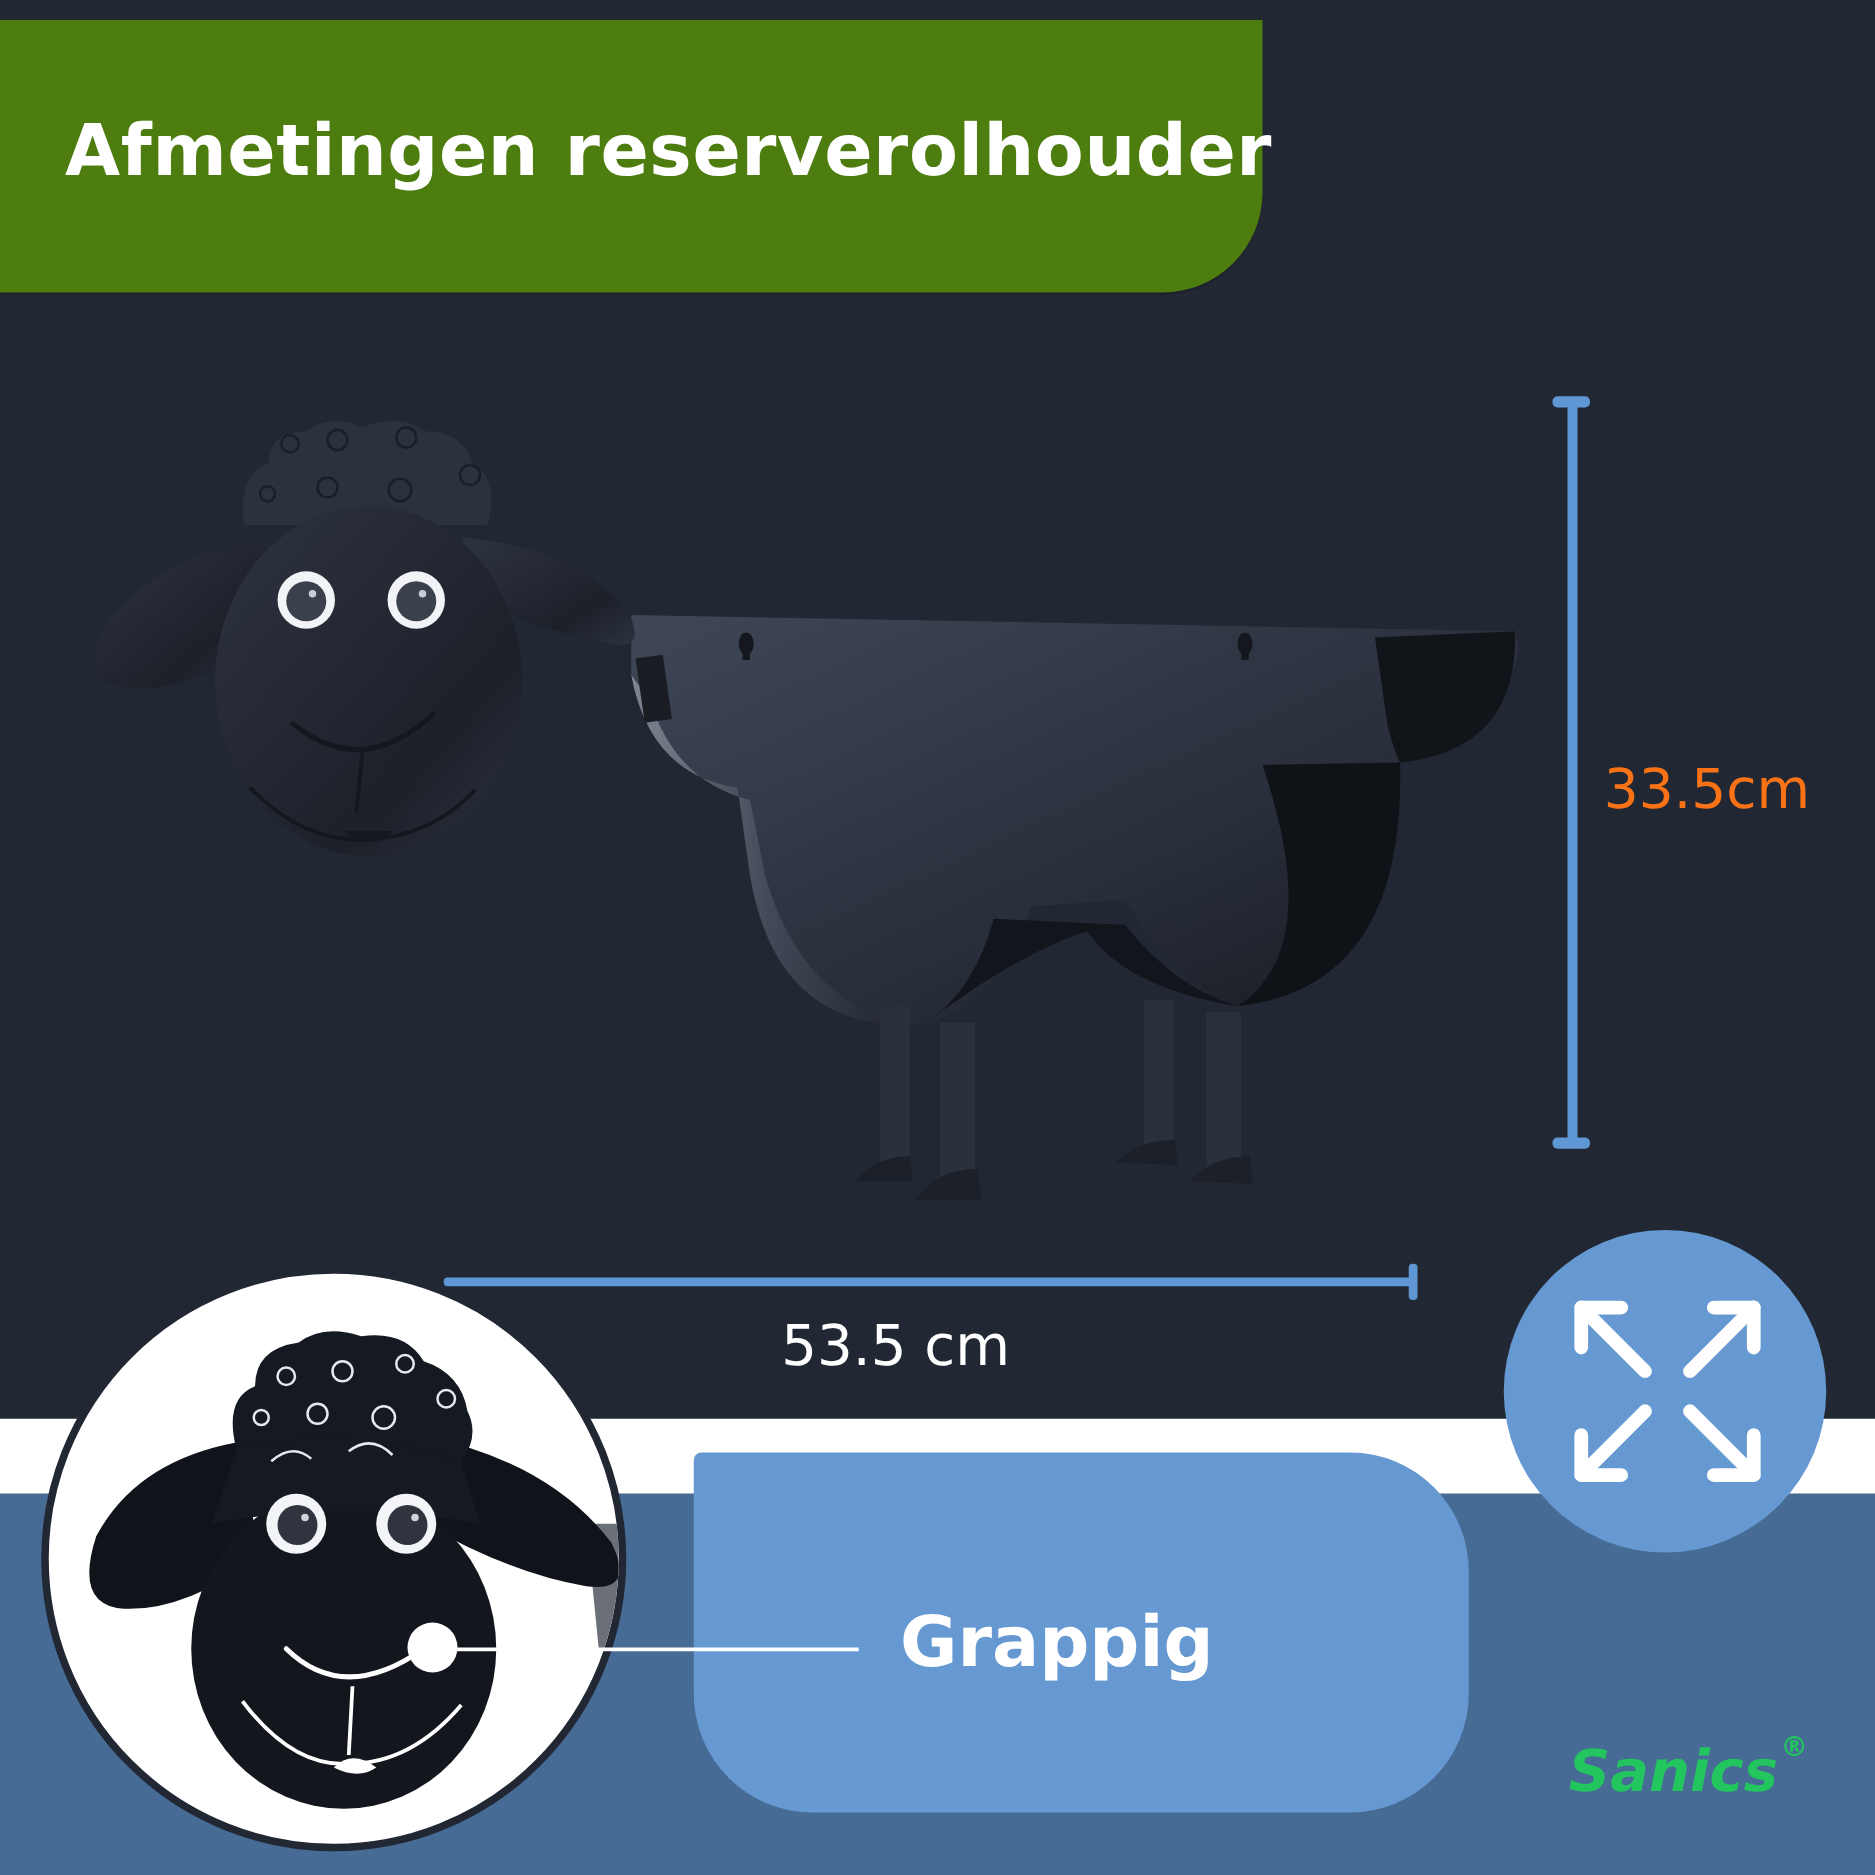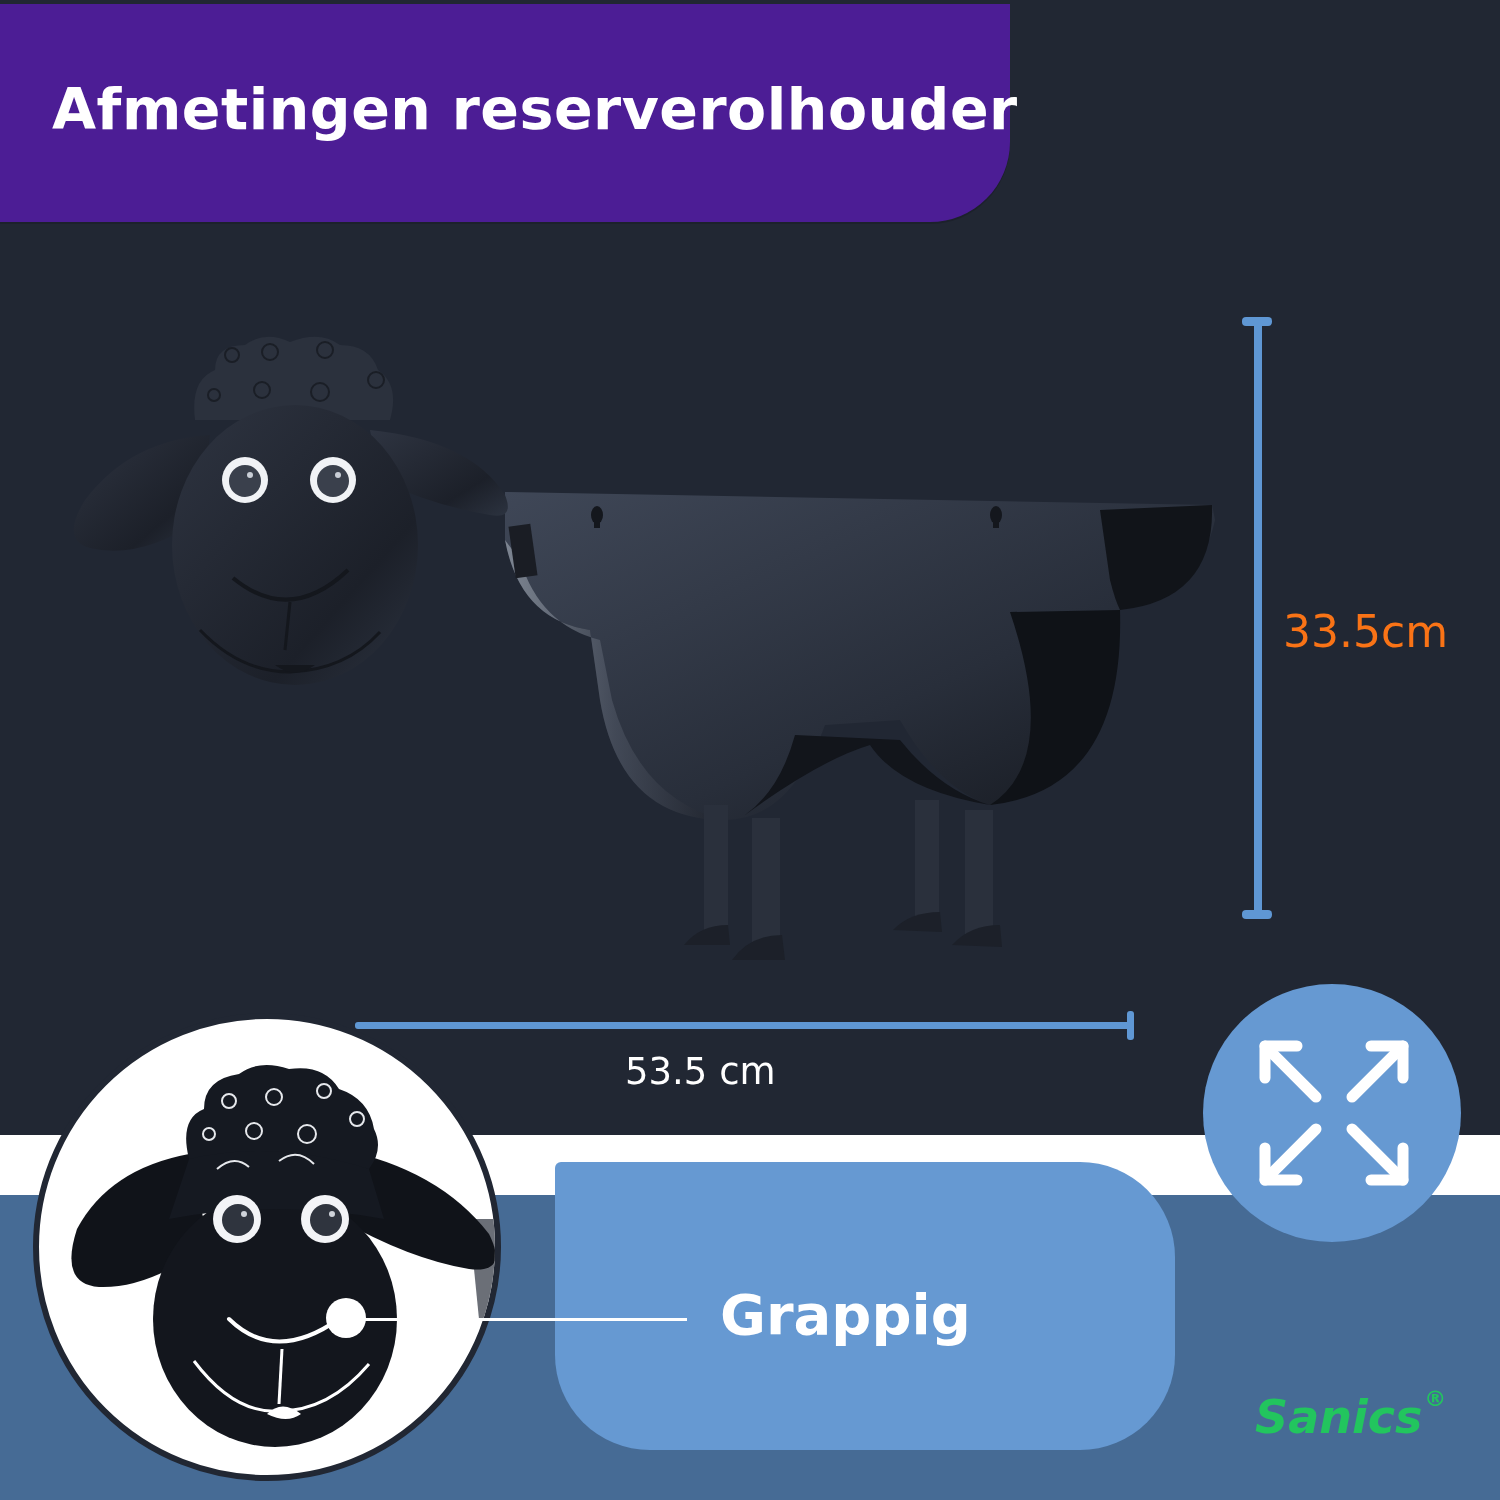--- a/index.html
+++ b/index.html
@@ -6,40 +6,40 @@
   body {
     width:1500px; height:1500px; position:relative; overflow:hidden;
     background:#212733;
     font-family:"DejaVu Sans", sans-serif;
   }
   .bg-dark { position:absolute; left:0; top:0; width:1500px; height:1135px; background:#212733; }
   .band-white { position:absolute; left:0; top:1135px; width:1500px; height:60px; background:#ffffff; }
   .band-blue { position:absolute; left:0; top:1195px; width:1500px; height:305px; background:#466b95; }
 
   .header-box {
-    position:absolute; left:0; top:4px; width:1010px; height:218px;
-    background:#4c1d95; border-bottom-right-radius:80px;
+    position:absolute; left:0; top:16px; width:1010px; height:218px;
+    background:#4d7c0f; border-bottom-right-radius:80px;
     box-shadow: 0 2px 0 rgba(0,0,0,0.15);
   }
   .header-title {
     position:absolute; left:52px; top:72px;
     color:#ffffff; font-weight:bold; font-size:57px; letter-spacing:0.5px;
     white-space:nowrap;
   }
 
   .product { position:absolute; left:0; top:0; width:1500px; height:1000px; }
 
   .dim-v { position:absolute; left:1254px; top:320px; width:8px; height:596px; background:#5f97d4; border-radius:3px; }
   .dim-v-cap-top { position:absolute; left:1242px; top:317px; width:30px; height:9px; background:#5f97d4; border-radius:4px; }
   .dim-v-cap-bot { position:absolute; left:1242px; top:910px; width:30px; height:9px; background:#5f97d4; border-radius:4px; }
   .dim-v-label { position:absolute; left:1283px; top:606px; color:#f97316; font-size:44px; white-space:nowrap; }
 
   .dim-h { position:absolute; left:355px; top:1022px; width:778px; height:7px; background:#5f97d4; border-radius:3px; }
   .dim-h-cap { position:absolute; left:1127px; top:1011px; width:7px; height:29px; background:#5f97d4; border-radius:3px; }
-  .dim-h-label { position:absolute; left:625px; top:1050px; color:#ffffff; font-size:37px; white-space:nowrap;text-align:right; }
+  .dim-h-label { position:absolute; left:625px; top:1050px; color:#ffffff; font-size:45px; white-space:nowrap;text-align:right; }
 
   .expand-circle {
     position:absolute; left:1203px; top:984px; width:258px; height:258px;
     border-radius:50%; background:#6699d2;
   }
   .expand-circle svg { position:absolute; left:0; top:0; }
 
   .detail-circle {
     position:absolute; left:33px; top:1013px; width:468px; height:468px;
     border-radius:50%; background:#ffffff; border:6px solid #212733; box-sizing:border-box;

